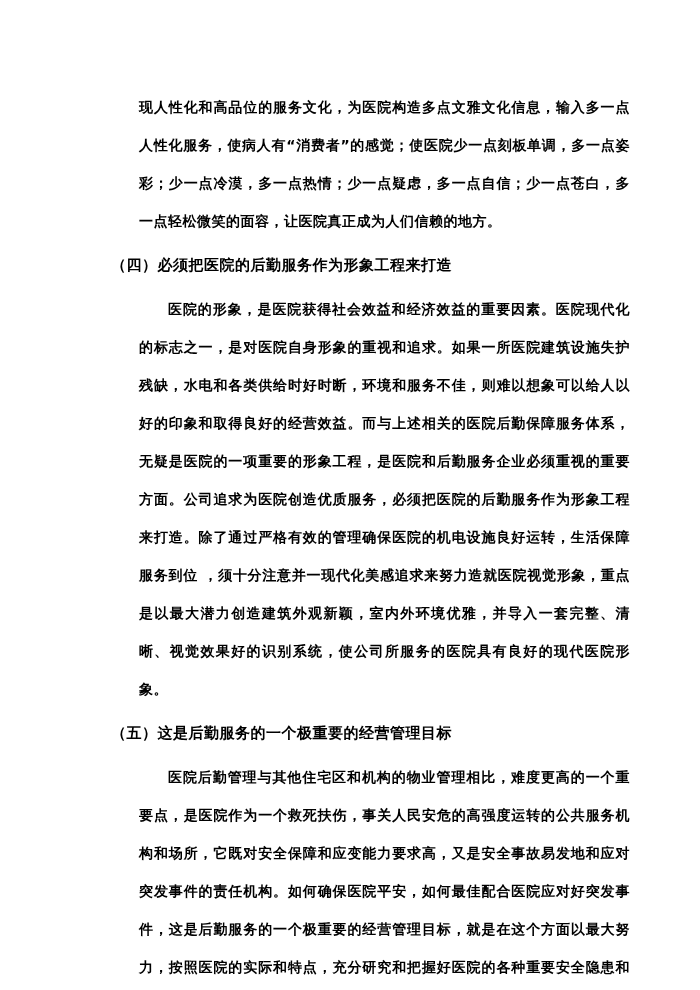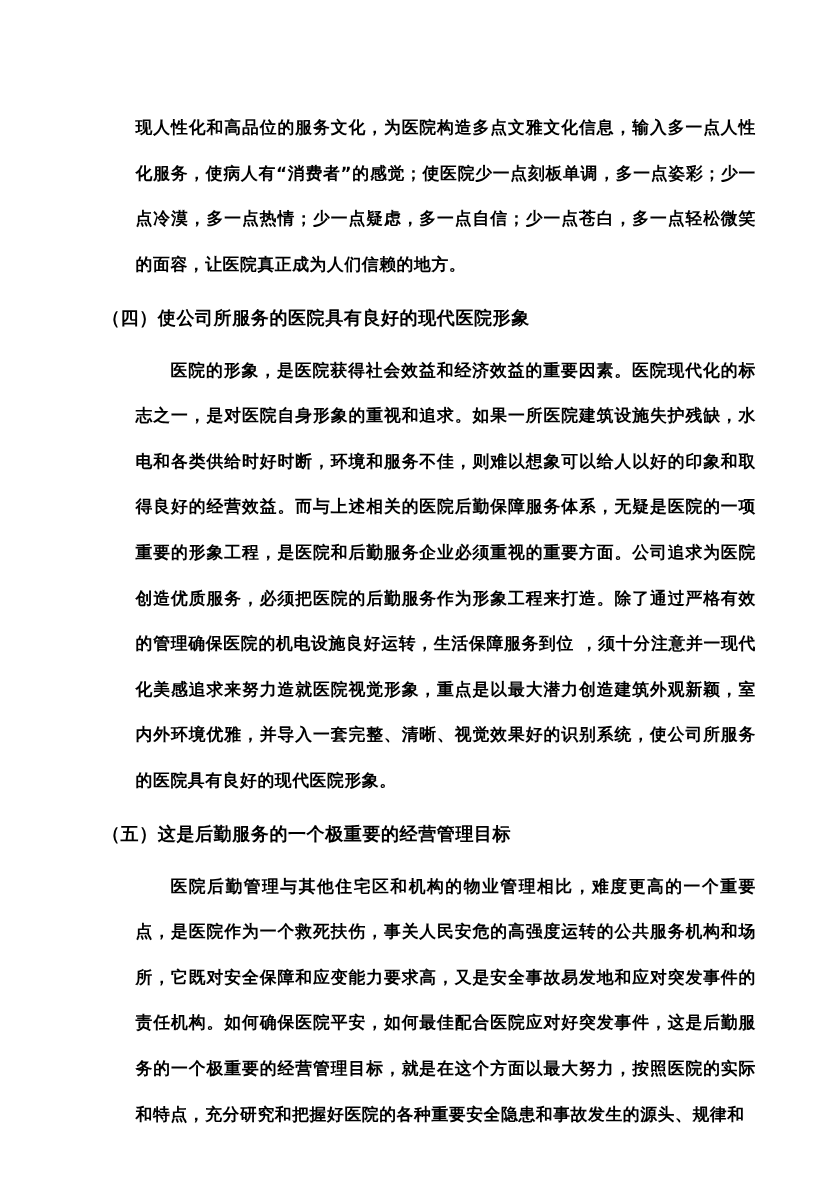--- a/index.html
+++ b/index.html
@@ -6,21 +6,21 @@
     margin: 0;
     padding: 0;
     background: #ffffff;
   }
   .page {
     position: relative;
     width: 700px;
     height: 990px;
     box-sizing: border-box;
     background: #ffffff;
-    padding: 88px 70px 0 85px;
+    padding: 88px 70px 0 111px;
     overflow: hidden;
     font-family: "DejaVu Sans", "Liberation Sans", sans-serif;
     color: #000000;
   }
   .para {
     margin: 0;
     font-size: 14px;
     font-weight: 600;
     line-height: 38px;
     text-align: justify;
@@ -43,21 +43,21 @@
     letter-spacing: 0.5px;
   }
 </style>
 </head>
 <body>
 
 <div class="page">
 
   <p class="para block-indent">现人性化和高品位的服务文化，为医院构造多点文雅文化信息，输入多一点人性化服务，使病人有“消费者”的感觉；使医院少一点刻板单调，多一点姿彩；少一点冷漠，多一点热情；少一点疑虑，多一点自信；少一点苍白，多一点轻松微笑的面容，让医院真正成为人们信赖的地方。</p>
 
-  <h3 class="heading">（四）使公司所服务的医院具有良好的现代医院形象</h3>
+  <h3 class="heading">（四）必须把医院的后勤服务作为形象工程来打造</h3>
 
   <p class="para block-indent first-indent">医院的形象，是医院获得社会效益和经济效益的重要因素。医院现代化的标志之一，是对医院自身形象的重视和追求。如果一所医院建筑设施失护残缺，水电和各类供给时好时断，环境和服务不佳，则难以想象可以给人以好的印象和取得良好的经营效益。而与上述相关的医院后勤保障服务体系，无疑是医院的一项重要的形象工程，是医院和后勤服务企业必须重视的重要方面。公司追求为医院创造优质服务，必须把医院的后勤服务作为形象工程来打造。除了通过严格有效的管理确保医院的机电设施良好运转，生活保障服务到位 ，须十分注意并一现代化美感追求来努力造就医院视觉形象，重点是以最大潜力创造建筑外观新颖，室内外环境优雅，并导入一套完整、清晰、视觉效果好的识别系统，使公司所服务的医院具有良好的现代医院形象。</p>
 
   <h3 class="heading">（五）这是后勤服务的一个极重要的经营管理目标</h3>
 
   <p class="para block-indent first-indent">医院后勤管理与其他住宅区和机构的物业管理相比，难度更高的一个重要点，是医院作为一个救死扶伤，事关人民安危的高强度运转的公共服务机构和场所，它既对安全保障和应变能力要求高，又是安全事故易发地和应对突发事件的责任机构。如何确保医院平安，如何最佳配合医院应对好突发事件，这是后勤服务的一个极重要的经营管理目标，就是在这个方面以最大努力，按照医院的实际和特点，充分研究和把握好医院的各种重要安全隐患和事故发生的源头、规律和</p>
 
 </div>
 
 </body></html>

